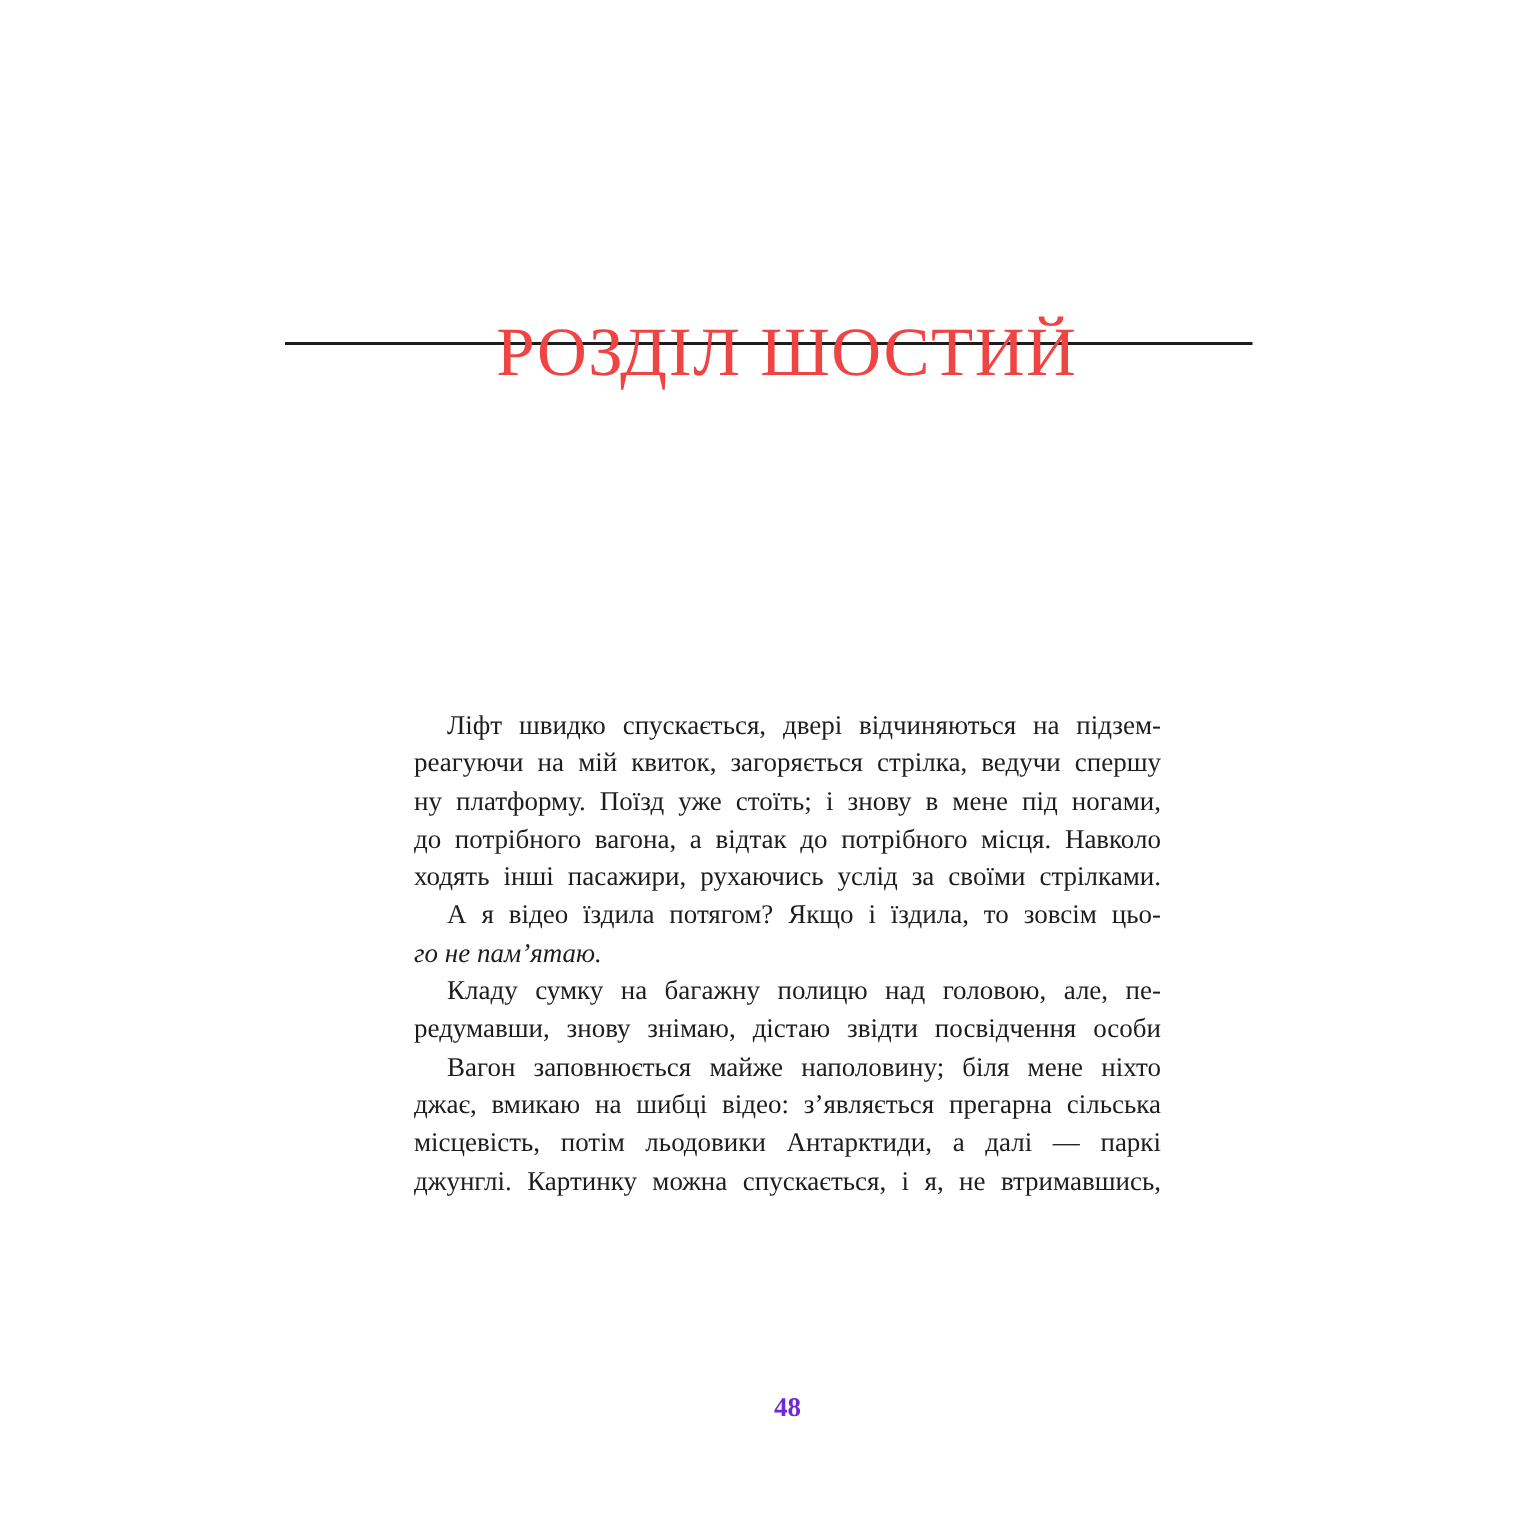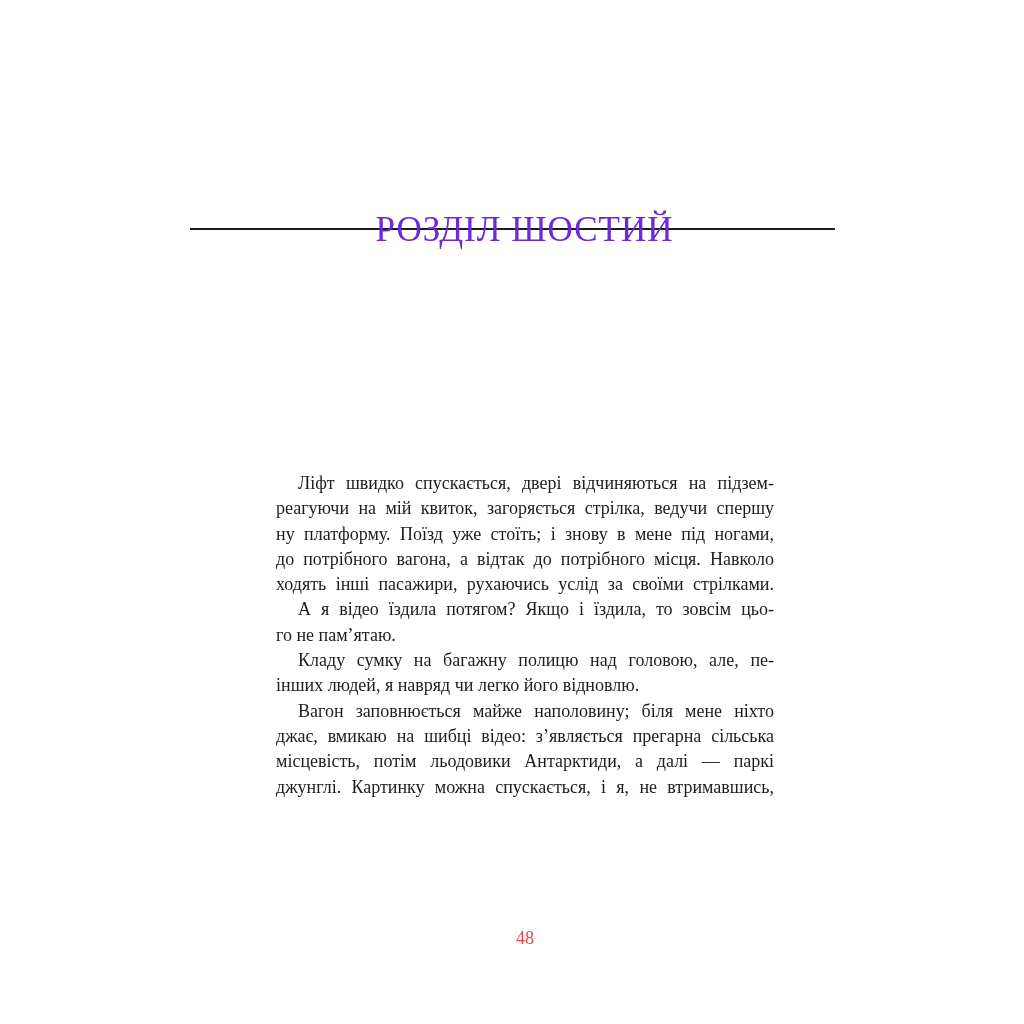--- a/index.html
+++ b/index.html
@@ -25,24 +25,24 @@
     height: 2px;
     background: #1d1d1d;
   }
   .chapter-title {
     position: absolute;
     left: 237px;
     top: 212px;
     width: 575px;
     line-height: 1;
     text-align: center;
-    font-size: 35px;
+    font-size: 46px;
     letter-spacing: 1px;
     white-space: nowrap;
-    color: #6d28d9;
+    color: #ef4444;
   }
   
   .text-column {
     position: absolute;
     left: 276px;
     top: 471px;
     width: 498px;
     font-size: 18px;
     line-height: 25.3px;
     color: #1d1d1d;
@@ -56,31 +56,32 @@
     text-align-last: justify;
     white-space: normal;
     height: 25.3px;
     overflow: visible;
   }
   .line.first {
     text-indent: 22px;
   }
   .line.plast {
     text-align-last: left;
+    font-style: italic;
   }
   
   .page-number {
     position: absolute;
     left: 276px;
     top: 928px;
     width: 498px;
     text-align: center;
     font-size: 18px;
-    font-weight: 400;
-    color: #ef4444;
+    font-weight: 700;
+    color: #6d28d9;
   }
 </style>
 </head>
 <body>
 
 <div class="page">
 
   <div class="chapter-rule"></div>
   <div class="chapter-title">РОЗДІЛ ШОСТИЙ</div>
 
@@ -94,21 +95,21 @@
       <div class="line">ходять інші пасажири, рухаючись услід за своїми стрілками.</div>
     </div>
 
     <div class="para">
       <div class="line first">А я відео їздила потягом? Якщо і їздила, то зовсім цьо-</div>
       <div class="line plast">го не пам’ятаю.</div>
     </div>
 
     <div class="para">
       <div class="line first">Кладу сумку на багажну полицю над головою, але, пе-</div>
-      <div class="line plast">інших людей, я навряд чи легко його відновлю.</div>
+      <div class="line">редумавши, знову знімаю, дістаю звідти посвідчення особи</div>
     </div>
 
     <div class="para">
       <div class="line first">Вагон заповнюється майже наполовину; біля мене ніхто</div>
       <div class="line">джає, вмикаю на шибці відео: з’являється прегарна сільська</div>
       <div class="line">місцевість, потім льодовики Антарктиди, а далі — паркі</div>
       <div class="line">джунглі. Картинку можна спускається, і я, не втримавшись,</div>
     </div>
 
   </div>

